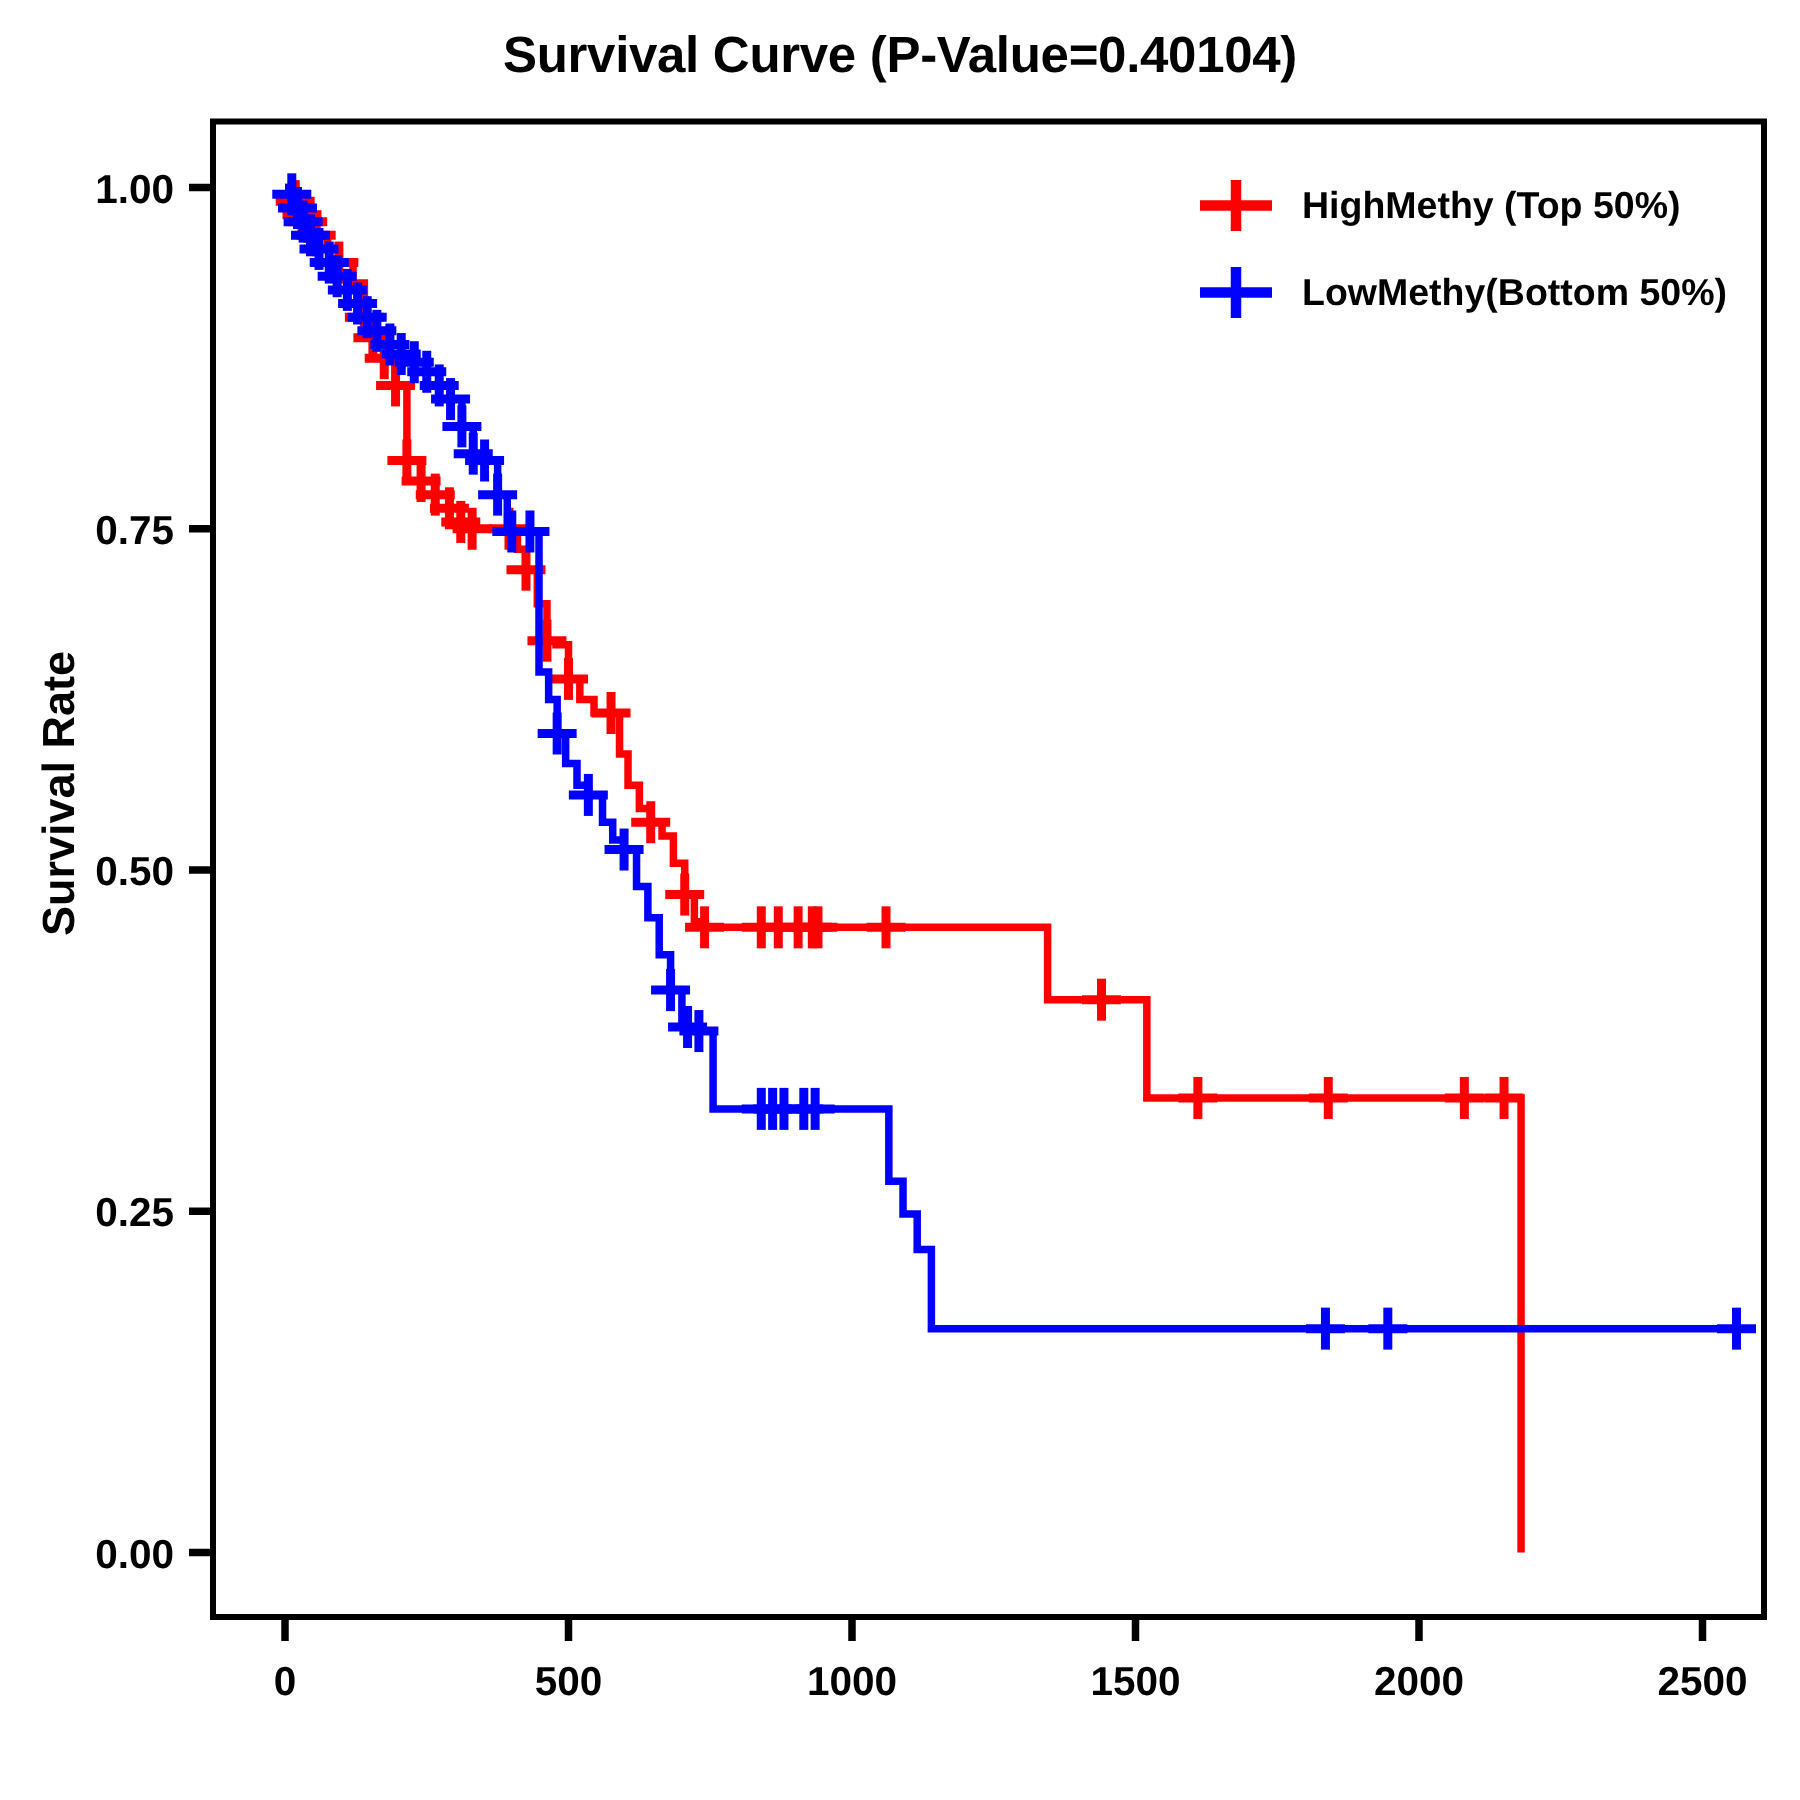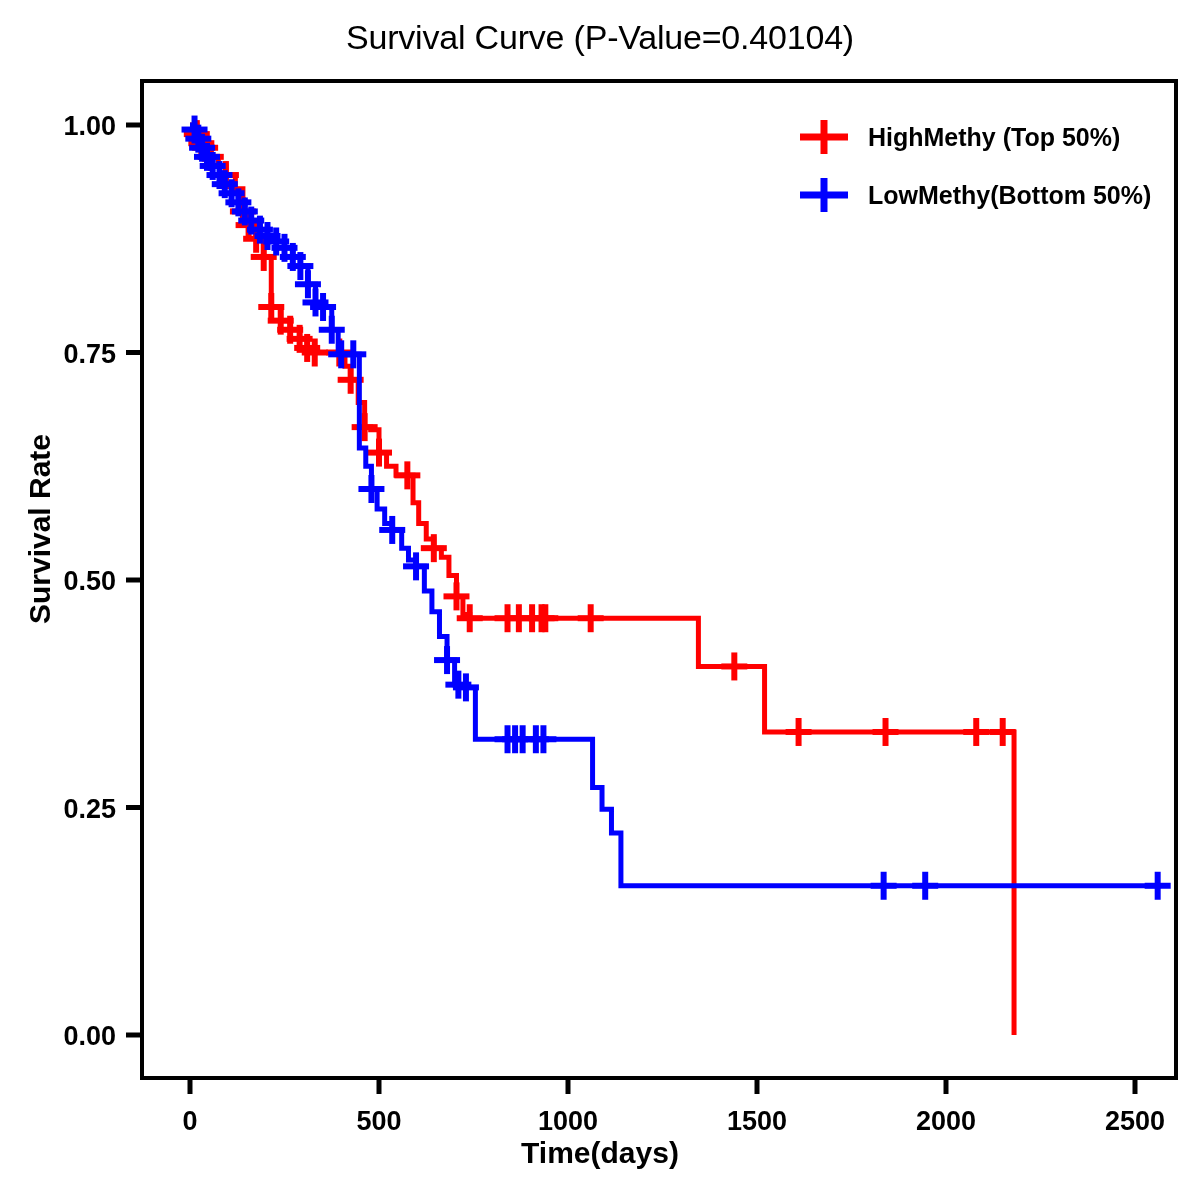--- a/index.html
+++ b/index.html
@@ -15,21 +15,21 @@
     font-family: "Liberation Sans", sans-serif;
     overflow: hidden;
   }
   #chart-title {
     position: absolute;
     left: 0;
     top: 18px;
     width: 1200px;
     text-align: center;
     font-size: 34px;
-    font-weight: normal;
+    font-weight: bold;
     color: #000000;
     letter-spacing: -0.2px;
   }
   #ylabel {
     position: absolute;
     left: -80px;
     top: 512px;
     width: 240px;
     text-align: center;
     font-size: 30px;
@@ -77,21 +77,20 @@
 </style>
 </head>
 <body>
 
 <div id="page">
 
   <div id="chart-title">Survival Curve (P-Value=0.40104)</div>
 
   <div id="ylabel">Survival Rate</div>
 
-  <div id="xlabel">Time(days)</div>
 
   <svg id="plot-svg" width="1200" height="1200">
     <g id="plot-frame">
         <rect x="142" y="81" width="1034" height="997" fill="none" stroke="#000000" stroke-width="4"></rect>
       </g>
     <g id="axis-ticks">
         <line x1="190" y1="1078" x2="190" y2="1094" stroke="#000" stroke-width="5"></line>
         <line x1="379" y1="1078" x2="379" y2="1094" stroke="#000" stroke-width="5"></line>
         <line x1="568" y1="1078" x2="568" y2="1094" stroke="#000" stroke-width="5"></line>
         <line x1="757" y1="1078" x2="757" y2="1094" stroke="#000" stroke-width="5"></line>

